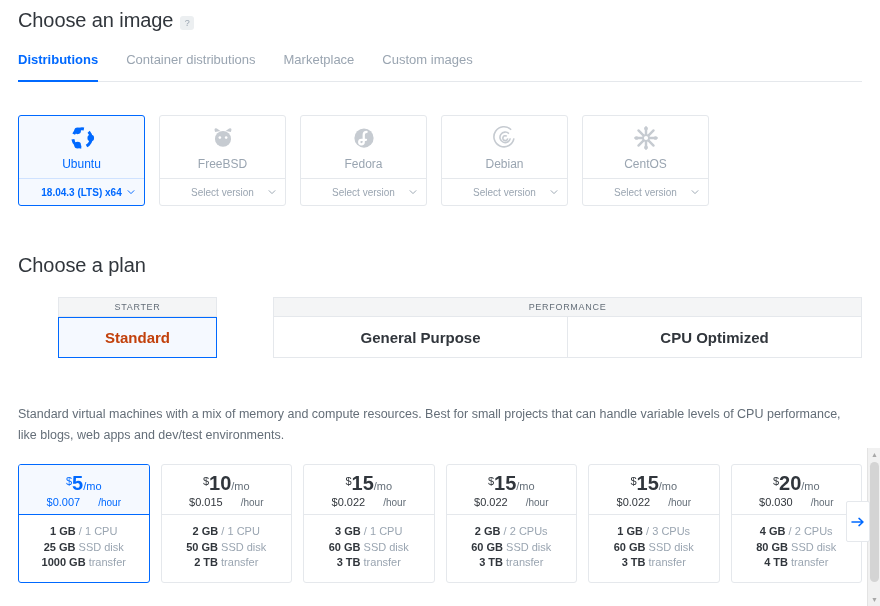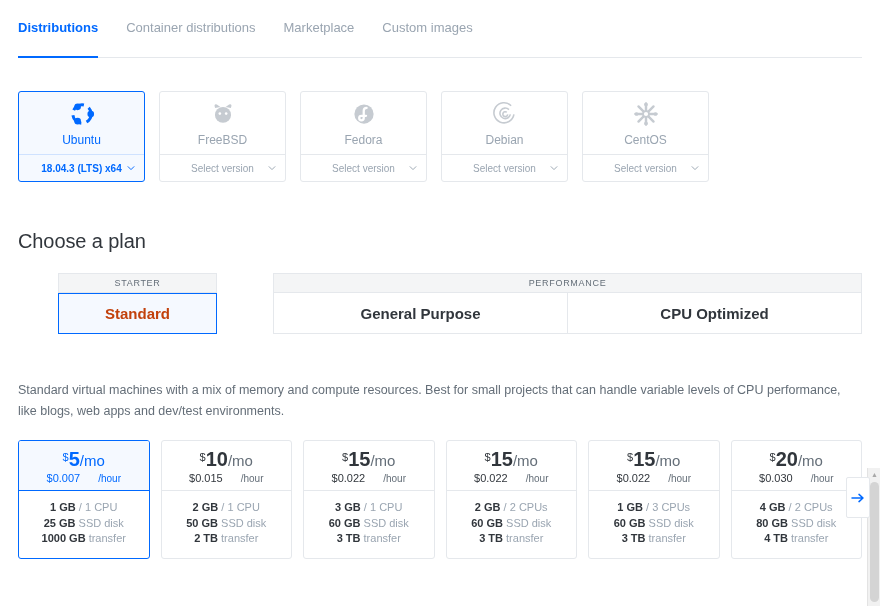--- a/index.html
+++ b/index.html
@@ -24,21 +24,21 @@
     font-size: 9px; line-height: 14px; text-align: center;
     margin-top: 4px;
   }
 
   
   .tabs {
     display: flex; gap: 28px; margin-top: 20px;
     border-bottom: 1px solid #e5e8ec; position: relative;
   }
   .tab {
-    font-size: 13px; color: #9aa5b1; padding-bottom: 22px;
+    font-size: 13px; color: #9aa5b1; padding-bottom: 14px;
     cursor: pointer; white-space: nowrap;
   }
   .tab.active { color: #0069ff; font-weight: 700; position: relative; }
   .tab.active::after {
     content: ""; position: absolute; left: 0; right: 0; bottom: -1px;
     height: 2px; background: #0069ff;
   }
 
   
   .distro-row { display: flex; gap: 14px; margin-top: 33px; }
@@ -104,21 +104,21 @@
   }
   .price-card.selected { border: 1px solid #0069ff; }
   .price-top {
     height: 49px; display: flex; flex-direction: column;
     align-items: center; justify-content: center;
   }
   .price-card.selected .price-top { background: #f5f9ff; }
   .price-main { font-size: 13px; color: #31363c; }
   .price-main .dollar { font-size: 11px; vertical-align: super; }
   .price-main .amount { font-size: 20px; font-weight: 700; }
-  .price-main .per { font-size: 15px; color: #646e78; }
+  .price-main .per { font-size: 11px; color: #646e78; }
   .price-card.selected .price-main,
   .price-card.selected .price-main .per { color: #0069ff; }
   .price-hour { font-size: 11px; color: #31363c; margin-top: 1px; }
   .price-hour .unit { color: #646e78; font-size: 10px; margin-left: 18px; }
   .price-card.selected .price-hour,
   .price-card.selected .price-hour .unit { color: #0069ff; }
   .price-specs {
     border-top: 1px solid #e5e8ec;
     padding: 9px 0 11px; text-align: center;
   }
@@ -161,20 +161,24 @@
     position: absolute; right: 22px; top: 8px;
     font-size: 12.5px; font-weight: 700; color: #0069ff;
     cursor: pointer; text-decoration: none;
   }
 </style>
 </head>
 <body>
 
 <div class="page">
 
+  <div class="title-row">
+    <div class="section-title">Choose an image</div>
+    <div class="help-badge">?</div>
+  </div>
 
   <div class="tabs">
     <div class="tab active">Distributions</div>
     <div class="tab">Container distributions</div>
     <div class="tab">Marketplace</div>
     <div class="tab">Custom images</div>
   </div>
 
   <div class="distro-row">
 

